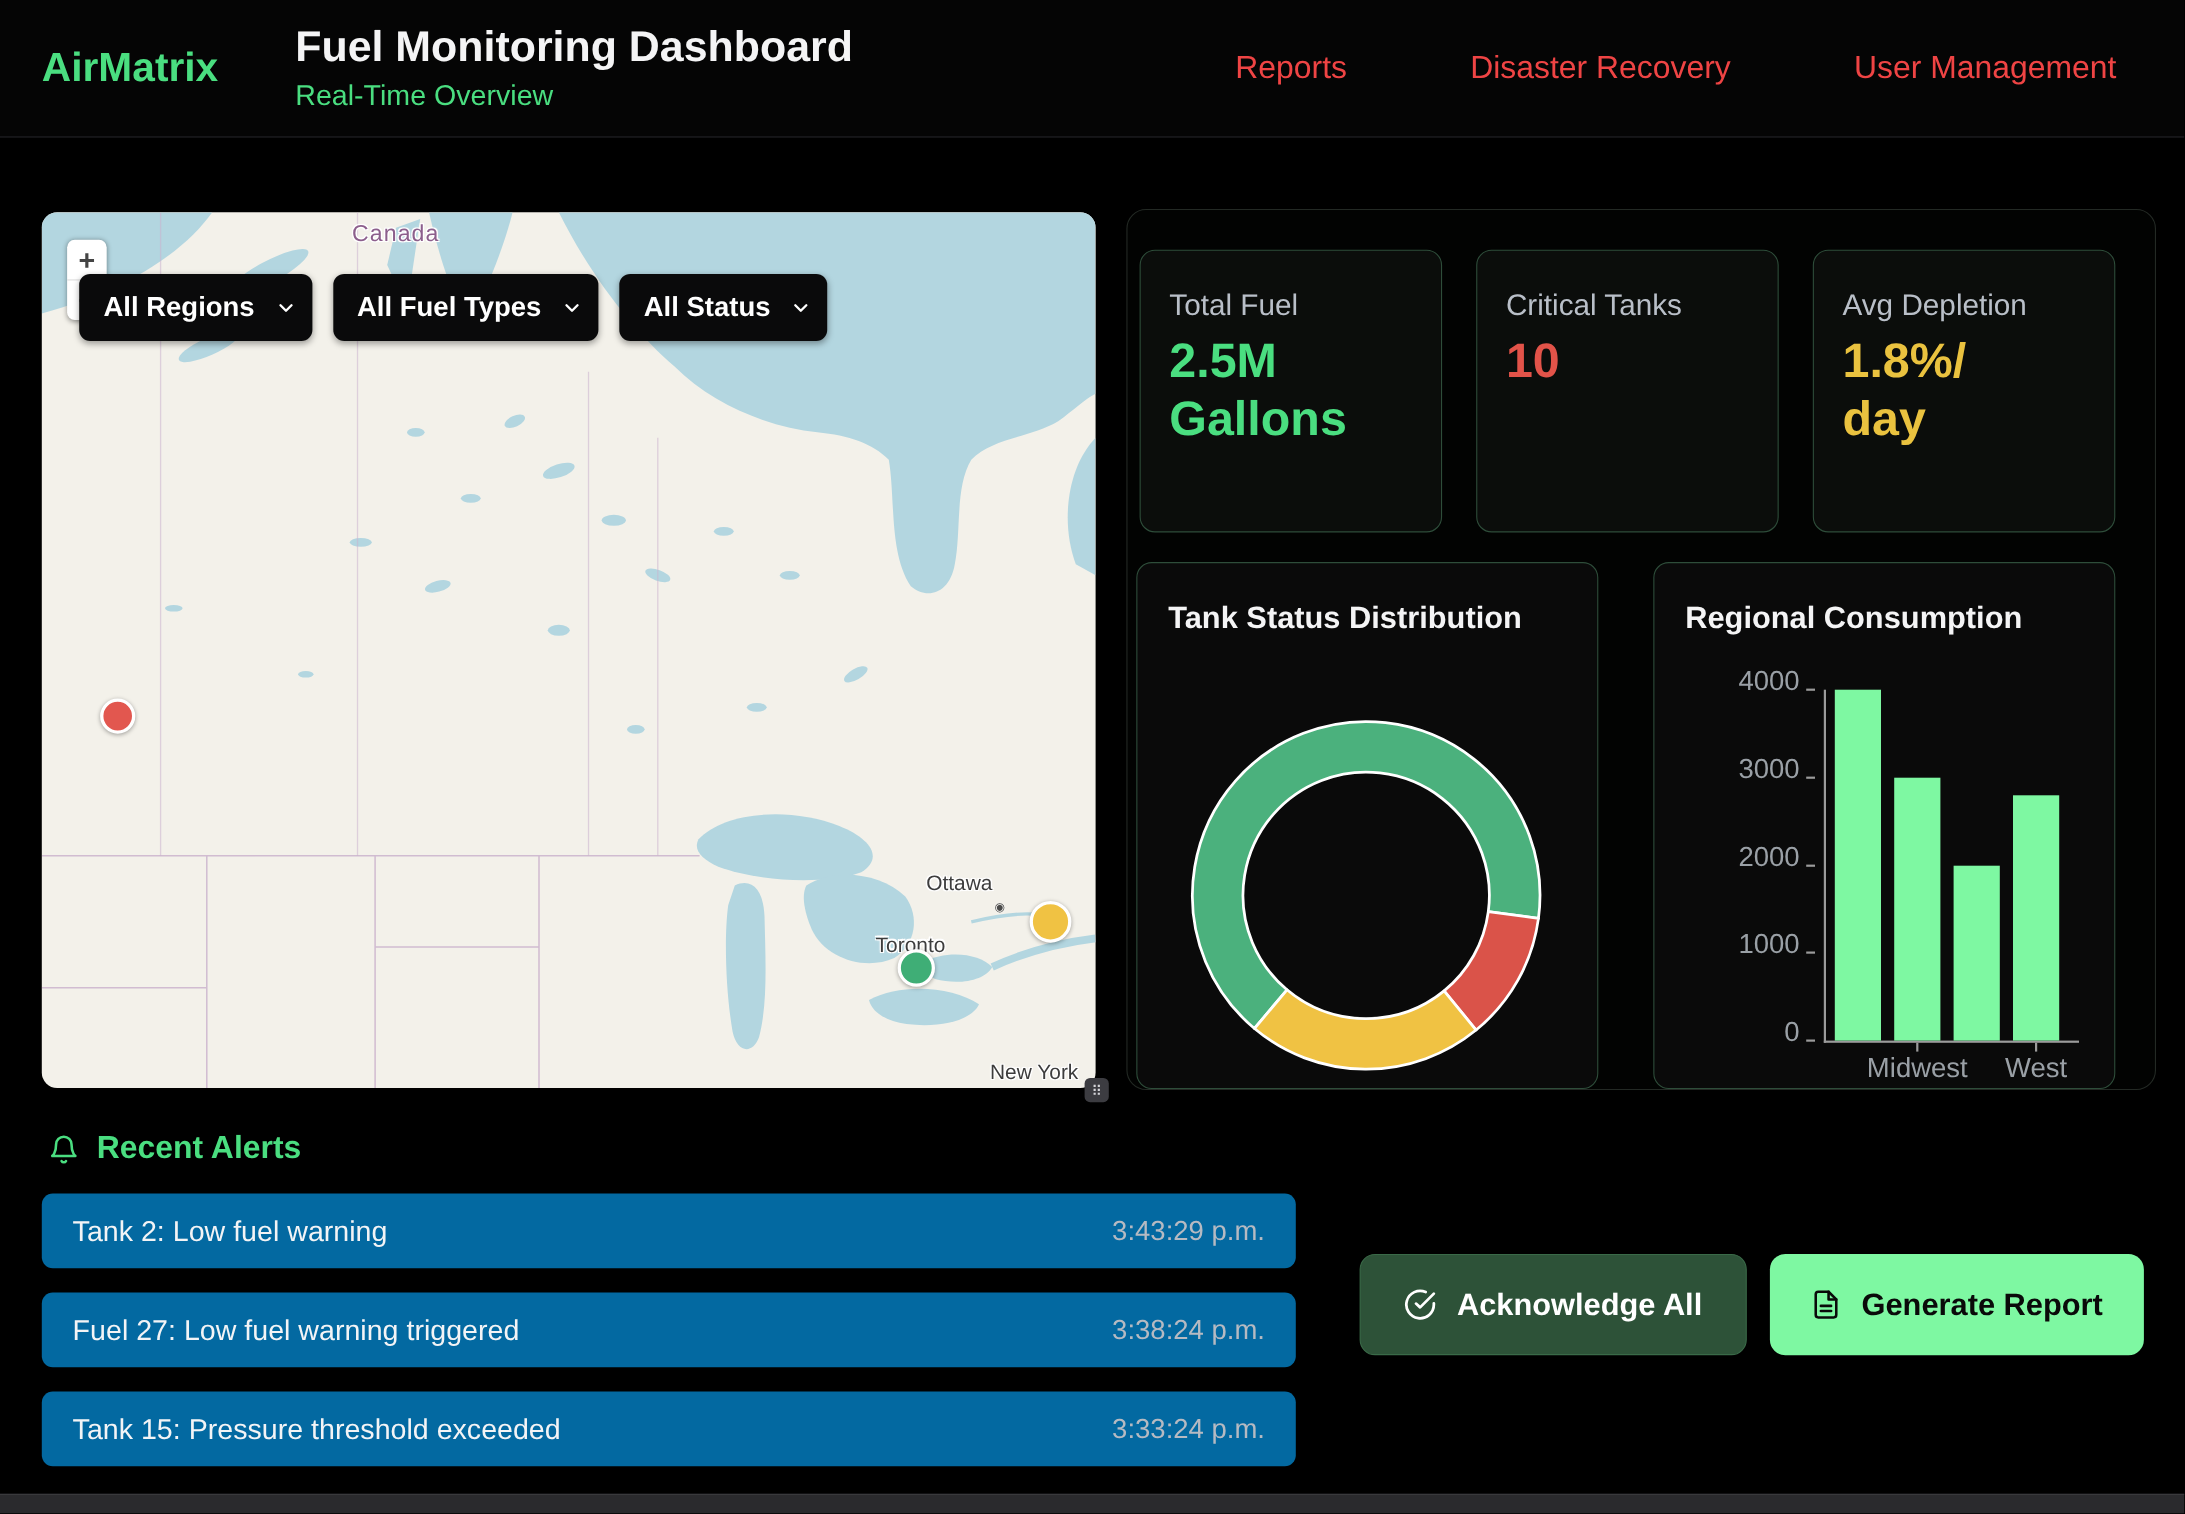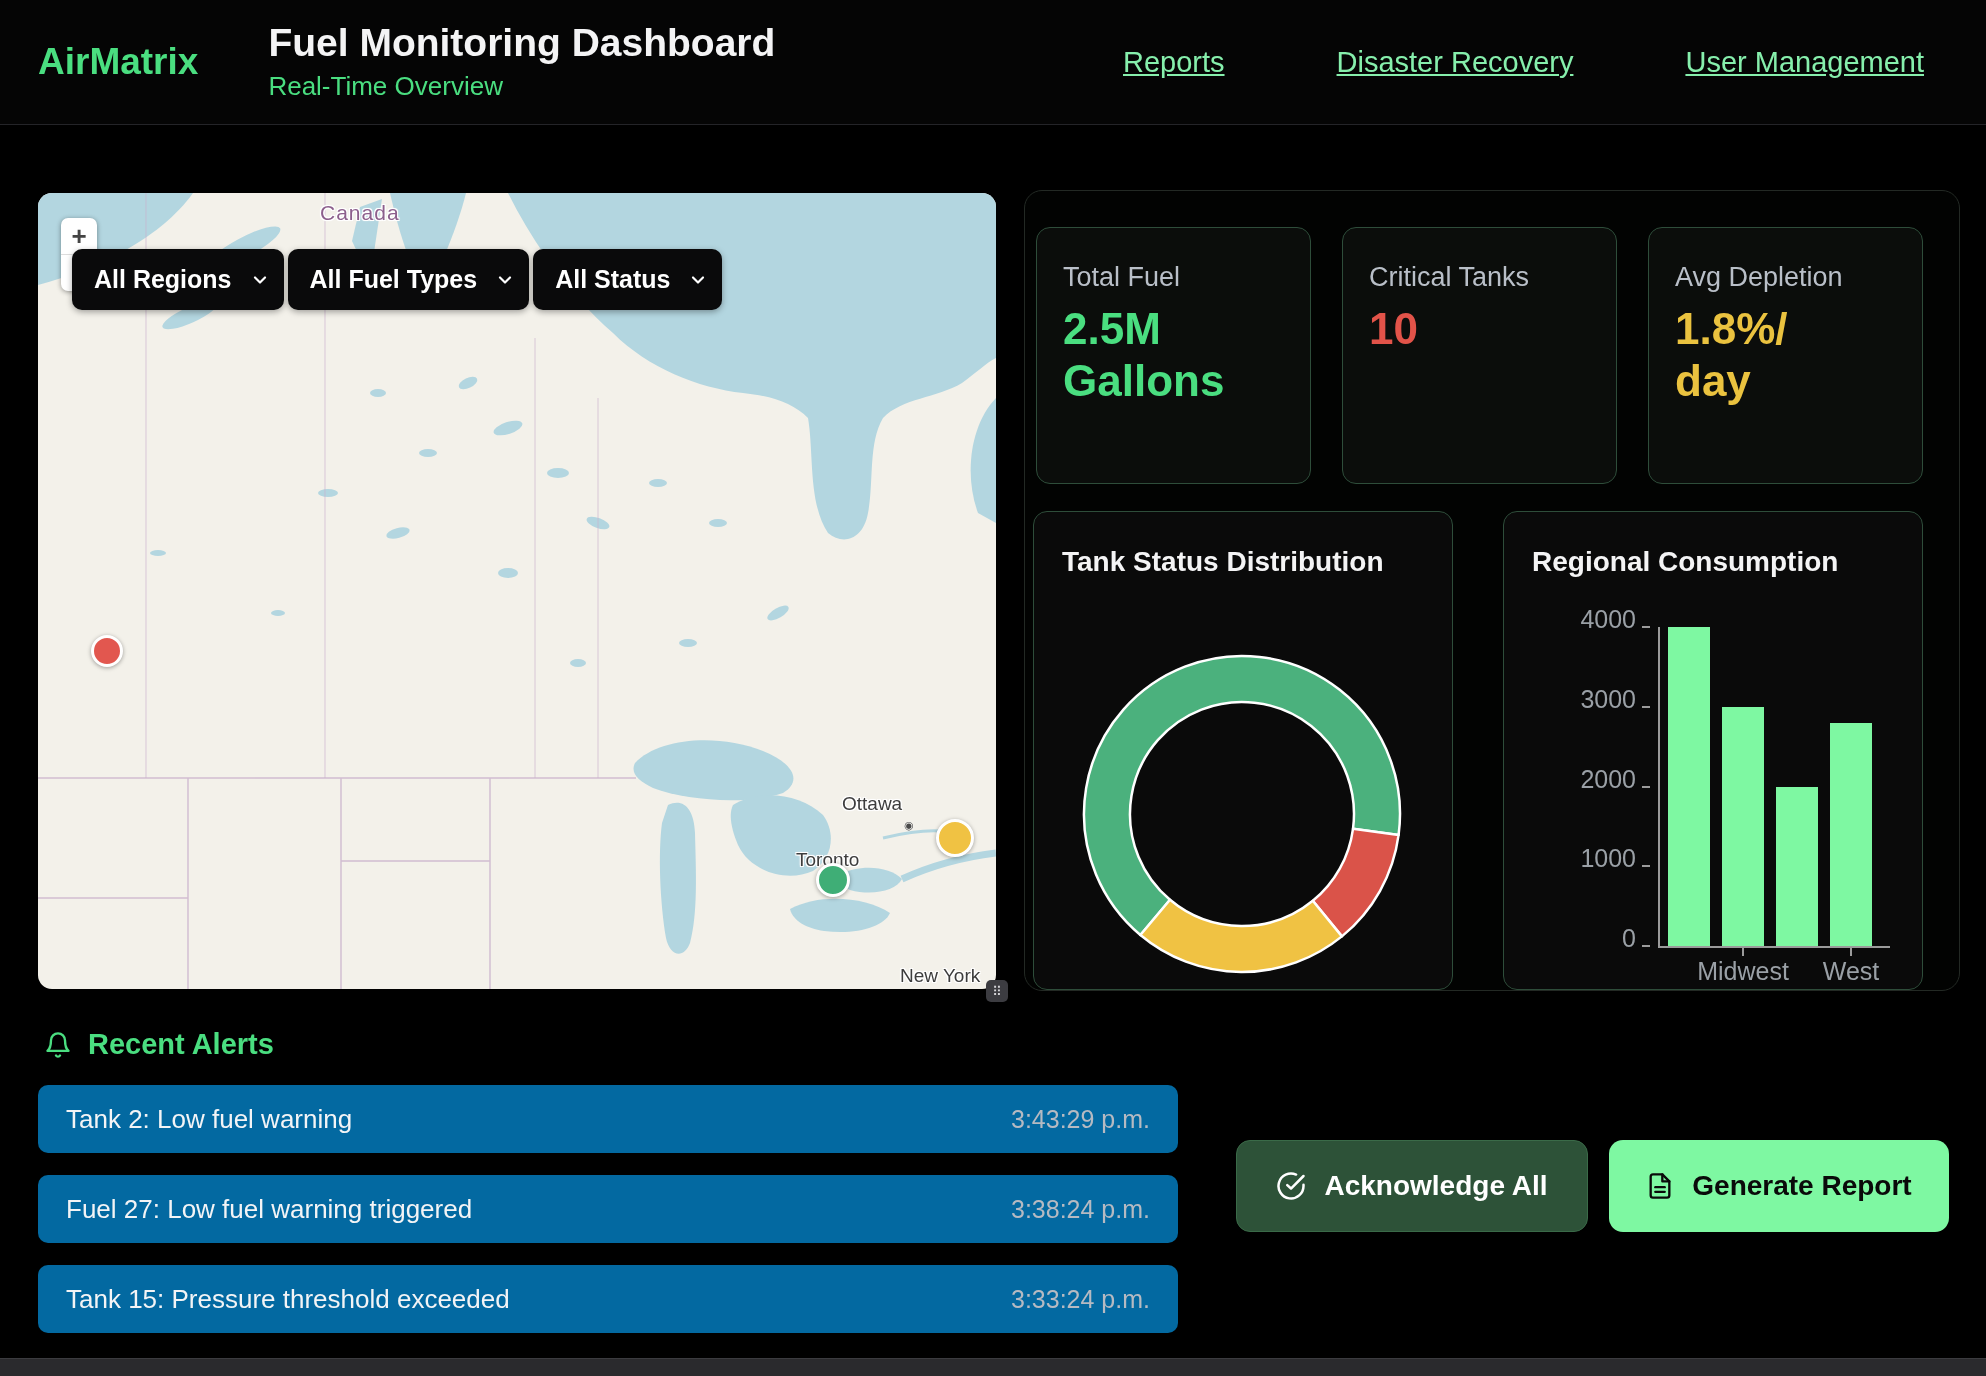--- a/index.html
+++ b/index.html
@@ -7,39 +7,39 @@
         font-family:"Liberation Sans",sans-serif;color:#f4f4f5;}
 
   
   .header{position:absolute;left:0;top:0;width:1986px;height:124px;background:#050505;
           border-bottom:1px solid #242428;display:flex;align-items:center;}
   .brand{font-size:37px;font-weight:bold;color:#4ade80;margin-left:38px;}
   .titleblock{margin-left:70px;}
   .title{font-size:39px;font-weight:bold;color:#f4f4f5;line-height:1.1;}
   .subtitle{font-size:26px;font-weight:500;color:#4ade80;margin-top:6px;}
   .nav{margin-left:auto;display:flex;gap:112px;padding-right:62px;}
-  .nav-item{font-size:29px;color:#86efac;cursor:pointer;white-space:nowrap;text-decoration:underline;}
+  .nav-item{font-size:29px;color:#ef4444;cursor:pointer;white-space:nowrap;}
 
   
   .map-panel{position:absolute;left:38px;top:193px;width:958px;height:796px;border-radius:14px;
              overflow:hidden;background:#f3f1ea;}
   .map-svg{position:absolute;left:0;top:0;}
   .map-label{position:absolute;color:#3d3d3d;font-size:19px;
              text-shadow:1px 1px 0 #fff,-1px -1px 0 #fff,1px -1px 0 #fff,-1px 1px 0 #fff,0 0 3px #fff;}
   .country-label{color:#8c5f8c;font-size:21px;letter-spacing:1px;}
   .city-dot{position:absolute;color:#4a4a4a;font-size:11px;line-height:11px;
             text-shadow:0 0 2px #fff;}
   .marker{position:absolute;border-radius:50%;border:3px solid #fff;transform:translate(-50%,-50%);
           box-shadow:0 1px 4px rgba(0,0,0,.35);cursor:pointer;}
   .zoomctrl{position:absolute;left:23px;top:25px;width:36px;border-radius:7px;background:#fff;
             box-shadow:0 1px 5px rgba(0,0,0,.4);z-index:1;overflow:hidden;}
   .zoombtn{width:36px;height:36px;display:flex;align-items:center;justify-content:center;
            font-size:26px;font-weight:bold;color:#444;cursor:pointer;}
   .zoomdiv{height:1px;background:#ddd;}
-  .filters{position:absolute;left:34px;top:56px;display:flex;gap:4px;z-index:2;}
+  .filters{position:absolute;left:34px;top:56px;display:flex;gap:19px;z-index:2;}
   .filter{position:relative;height:61px;background:#0a0a0b;border-radius:10px;color:#fff;
           font-size:25px;font-weight:bold;display:flex;align-items:center;
           padding-left:22px;padding-right:52px;cursor:pointer;box-shadow:0 2px 6px rgba(0,0,0,.35);}
   .filter svg{position:absolute;right:14px;top:50%;transform:translateY(-50%);}
   .grip{position:absolute;left:986px;top:980px;width:22px;height:22px;background:#3c3c41;
         border-radius:5px;color:#d4d4d8;font-size:13px;display:flex;align-items:center;
         justify-content:center;cursor:grab;z-index:3;}
 
   
   .right-panel{position:absolute;left:1024px;top:190px;width:934px;height:799px;

